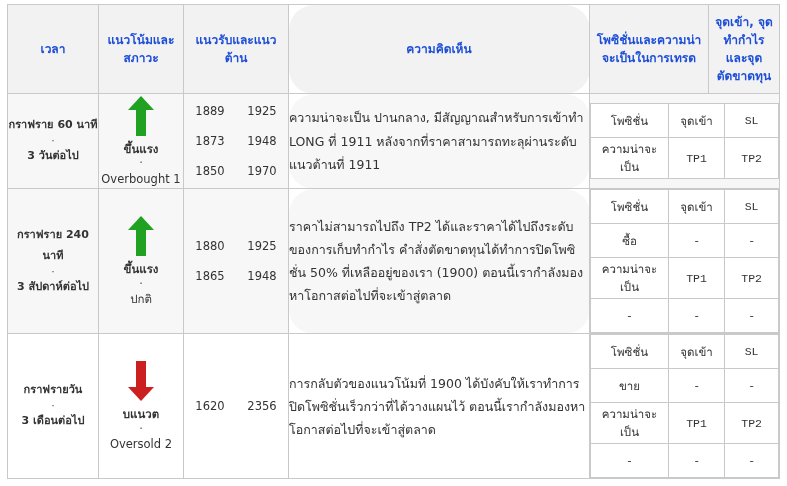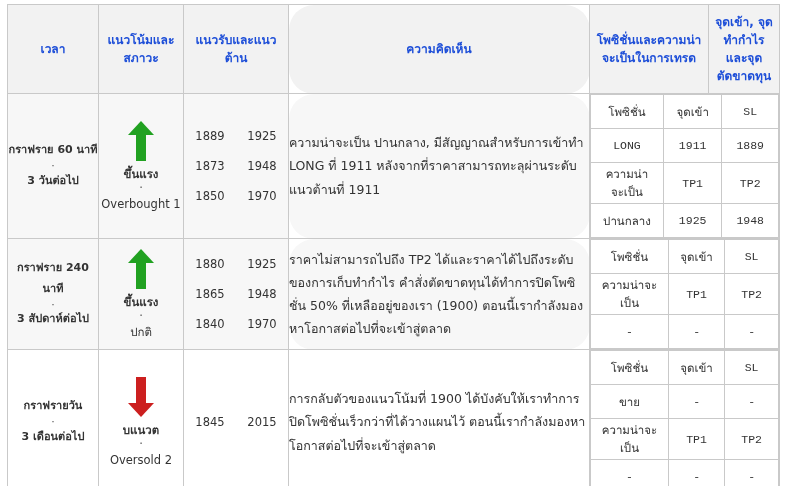--- a/index.html
+++ b/index.html
@@ -178,33 +178,23 @@
       <td class="c-comment commentcell">ความน่าจะเป็น ปานกลาง, มีสัญญาณสำหรับการเข้าทำ LONG ที่ 1911 หลังจากที่ราคาสามารถทะลุผ่านระดับแนวต้านที่ 1911</td>
       <td class="rtwrap" colspan="3">
         <table class="rt">
           <tbody>
               <tr>
             <td class="c1 notopb norightb">โพซิชั่น</td>
             <td class="c2 notopb norightb">จุดเข้า</td>
             <td class="c3 notopb norightb">SL</td>
           </tr>
           <tr>
-            <td class="c1 norightb">LONG</td>
-            <td class="c2 norightb">1911</td>
-            <td class="c3 norightb">1889</td>
-          </tr>
-          <tr>
             <td class="c1 norightb">ความน่าจะเป็น</td>
             <td class="c2 norightb">TP1</td>
             <td class="c3 norightb">TP2</td>
-          </tr>
-          <tr>
-            <td class="c1 nobottomb norightb">ปานกลาง</td>
-            <td class="c2 nobottomb norightb">1925</td>
-            <td class="c3 nobottomb norightb">1948</td>
           </tr>
         </tbody>
           </table>
       </td>
     </tr>
 
     <tr class="rowband2">
       <td class="c-time timecell rowband">
         <span>กราฟราย</span>
         <span>240 นาที</span>
@@ -224,35 +214,36 @@
         <table class="srtable">
           <tbody>
               <tr>
             <td>1880</td>
             <td>1925</td>
           </tr>
           <tr>
             <td>1865</td>
             <td>1948</td>
           </tr>
-          <tr>
-            <td>1840</td>
-            <td>1970</td>
-          </tr>
         </tbody>
           </table>
       </td>
       <td class="c-comment commentcell rowband">ราคาไม่สามารถไปถึง TP2 ได้และราคาได้ไปถึงระดับของการเก็บทำกำไร คำสั่งตัดขาดทุนได้ทำการปิดโพซิชั่น 50% ที่เหลืออยู่ของเรา (1900) ตอนนี้เรากำลังมองหาโอกาสต่อไปที่จะเข้าสู่ตลาด</td>
       <td class="rtwrap" colspan="3">
         <table class="rt">
           <tbody>
               <tr>
             <td class="c1 notopb norightb">โพซิชั่น</td>
             <td class="c2 notopb norightb">จุดเข้า</td>
             <td class="c3 notopb norightb">SL</td>
+          </tr>
+          <tr>
+            <td class="c1 norightb">ซื้อ</td>
+            <td class="c2 norightb">-</td>
+            <td class="c3 norightb">-</td>
           </tr>
           <tr>
             <td class="c1 norightb">ความน่าจะเป็น</td>
             <td class="c2 norightb">TP1</td>
             <td class="c3 norightb">TP2</td>
           </tr>
           <tr>
             <td class="c1 nobottomb norightb">-</td>
             <td class="c2 nobottomb norightb">-</td>
             <td class="c3 nobottomb norightb">-</td>
@@ -273,23 +264,23 @@
             <span class="shaft"></span>
             <span class="head"></span>
           </span>
         <span class="lbl">บแนวต</span>
         <span class="sep">·</span>
         <span class="sub">Oversold 2</span>
       </td>
       <td class="c-sr srcell">
         <table class="srtable">
           <tbody>
-              <tr>
-            <td>1845</td>
-            <td>2015</td>
+          <tr>
+            <td>1620</td>
+            <td>2356</td>
           </tr>
         </tbody>
           </table>
       </td>
       <td class="c-comment commentcell">การกลับตัวของแนวโน้มที่ 1900 ได้บังคับให้เราทำการปิดโพซิชั่นเร็วกว่าที่ได้วางแผนไว้ ตอนนี้เรากำลังมองหาโอกาสต่อไปที่จะเข้าสู่ตลาด</td>
       <td class="rtwrap" colspan="3">
         <table class="rt">
           <tbody>
               <tr>
             <td class="c1 notopb norightb">โพซิชั่น</td>

